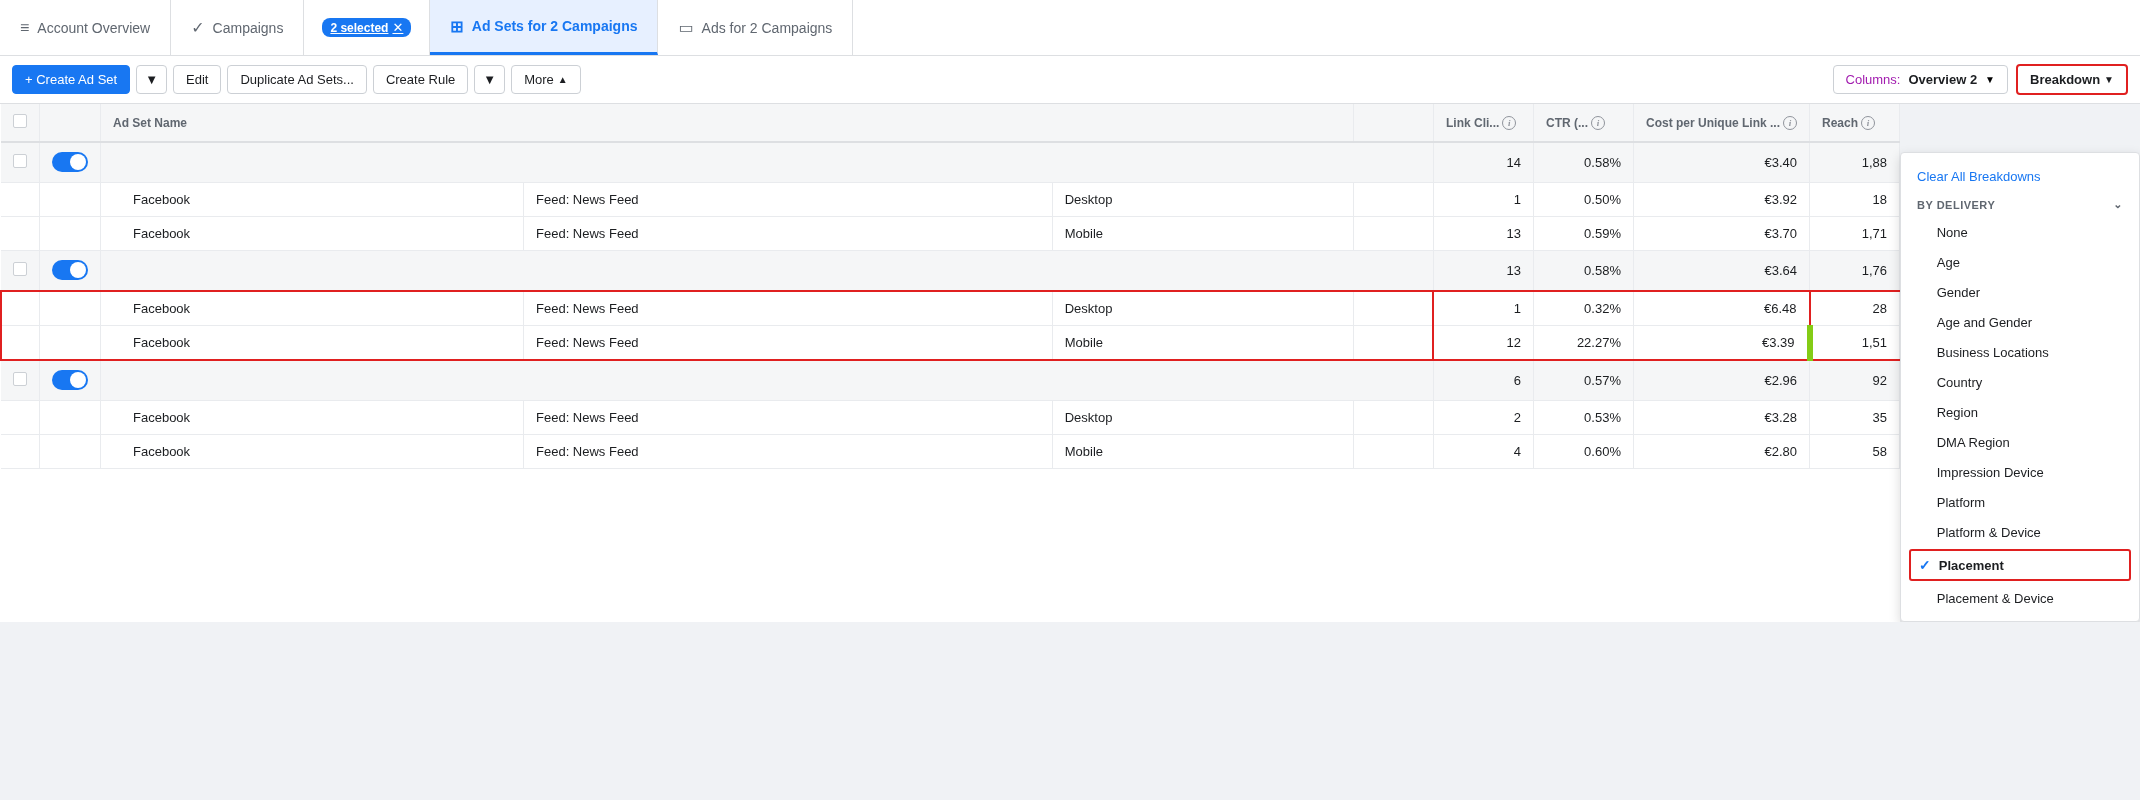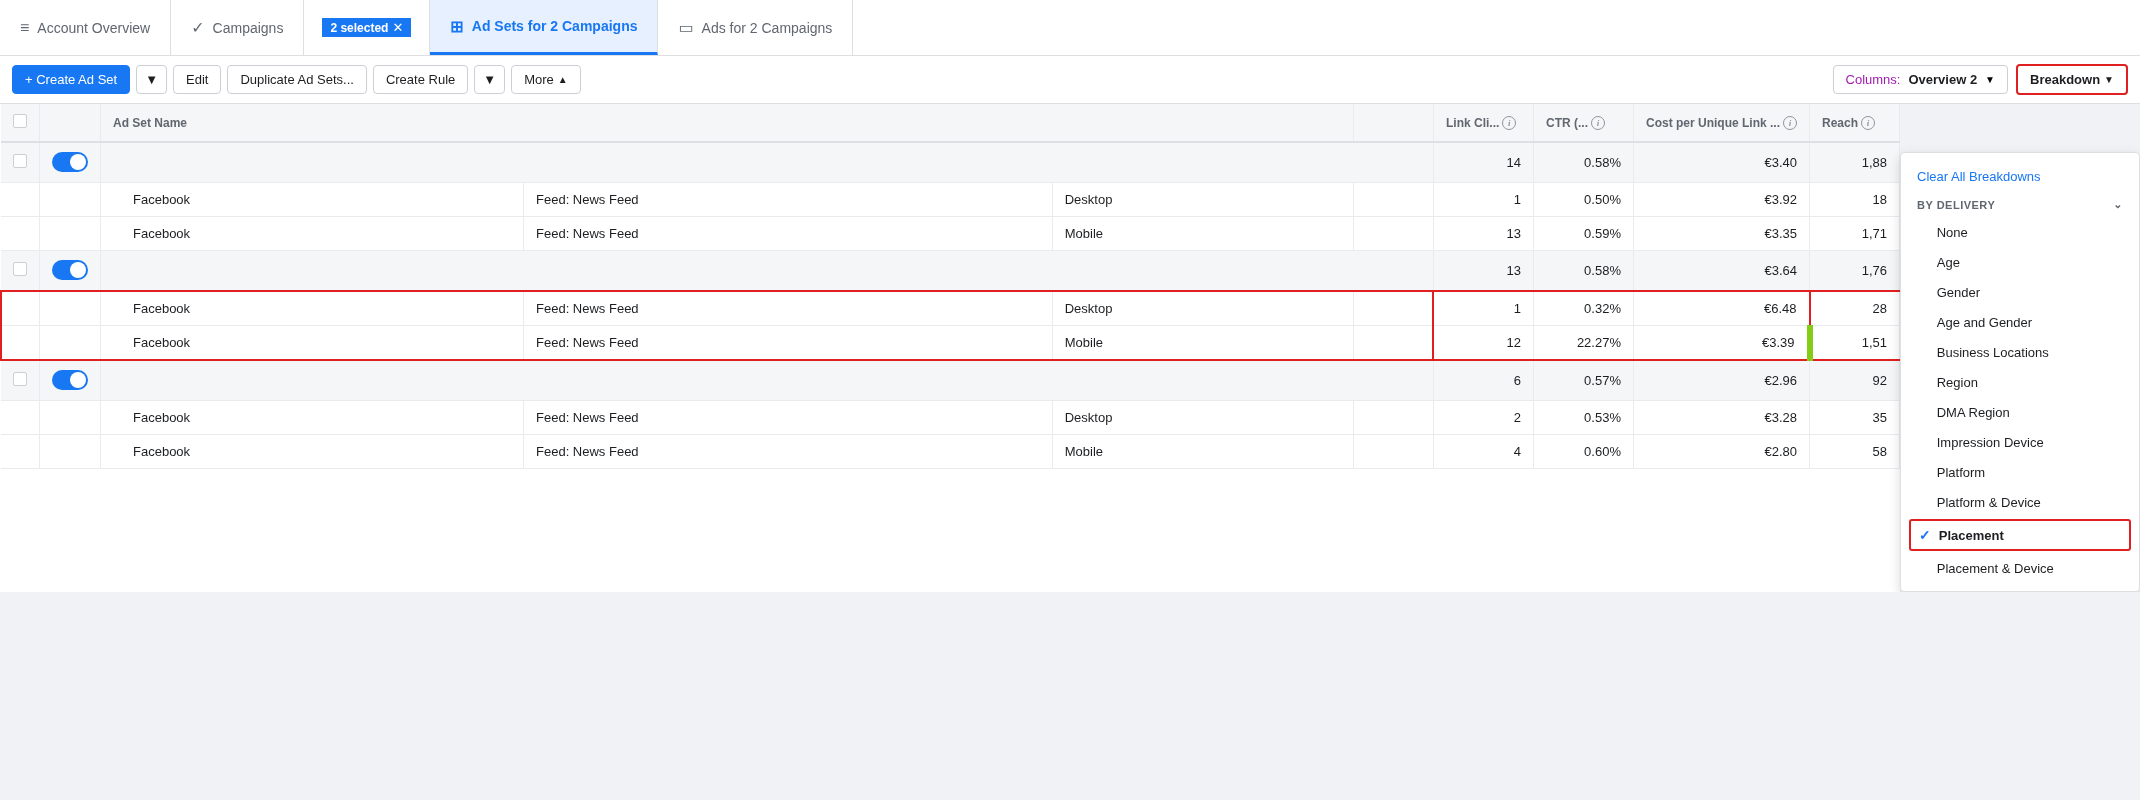--- a/index.html
+++ b/index.html
@@ -4,21 +4,21 @@
   <style>
     * { box-sizing: border-box; margin: 0; padding: 0; }
     body { font-family: -apple-system, BlinkMacSystemFont, 'Segoe UI', Helvetica, Arial, sans-serif; font-size: 13px; background: #f0f2f5; color: #1c1e21; overflow-x: hidden; }
 
     
     .top-nav { display: flex; align-items: stretch; background: #fff; border-bottom: 1px solid #dddfe2; height: 56px; padding: 0 0; }
     .tab { display: flex; align-items: center; padding: 0 20px; border-right: 1px solid #dddfe2; cursor: pointer; font-size: 14px; color: #606770; white-space: nowrap; }
     .tab:first-child { border-left: none; }
     .tab.active { background: #e7f0ff; color: #1877f2; font-weight: 600; border-bottom: 3px solid #1877f2; }
     .tab .tab-icon { margin-right: 8px; font-size: 16px; }
-    .tab-badge { background: #1877f2; color: #fff; border-radius: 0; padding: 2px 8px; font-size: 12px; font-weight: 600; margin: 0 6px; display: flex; align-items: center; gap: 4px; }
+    .tab-badge { background: #1877f2; color: #fff; border-radius: 8px; padding: 2px 8px; font-size: 12px; font-weight: 600; margin: 0 6px; display: flex; align-items: center; gap: 4px; text-decoration: underline; }
     .tab-badge .close-x { cursor: pointer; font-weight: 400; font-size: 13px; }
 
     
     .toolbar { display: flex; align-items: center; background: #fff; border-bottom: 1px solid #dddfe2; padding: 8px 12px; gap: 6px; height: 48px; }
     .btn { display: flex; align-items: center; gap: 4px; padding: 6px 12px; border: 1px solid #ccd0d5; border-radius: 4px; background: #fff; cursor: pointer; font-size: 13px; color: #1c1e21; white-space: nowrap; }
     .btn.primary { background: #1877f2; color: #fff; border-color: #1877f2; }
     .toolbar-right { margin-left: auto; display: flex; align-items: center; gap: 8px; }
     .columns-btn { display: flex; align-items: center; gap: 4px; padding: 6px 12px; border: 1px solid #ccd0d5; border-radius: 4px; background: #fff; cursor: pointer; font-size: 13px; }
     .columns-btn .label { color: #a21caf; }
     .columns-btn .value { color: #1c1e21; font-weight: 600; }
@@ -185,21 +185,21 @@
     </tr>
           <tr>
       <td style=""></td>
       <td style=""></td>
       <td style="padding-left:32px; ">Facebook</td>
       <td>Feed: News Feed</td>
       <td>Mobile</td>
       <td style=""></td>
       <td class="numeric">13</td>
       <td class="numeric">0.59%</td>
-      <td class="numeric" style="">€3.35</td>
+      <td class="numeric" style="">€3.70</td>
       <td class="numeric">1,71</td>
     </tr>
           <tr style="background: rgb(245, 246, 247);">
       <td>
         <span class="checkbox"></span>
       </td>
       <td>
         <div class="toggle">
           <div class="toggle-knob"></div>
         </div>
@@ -299,20 +299,24 @@
         <div class="dropdown-item">
     <span class="check" style="visibility:hidden; color:#1877f2;">✓</span>
     <span>Age and Gender</span>
   </div>
         <div class="dropdown-item">
     <span class="check" style="visibility:hidden; color:#1877f2;">✓</span>
     <span>Business Locations</span>
   </div>
         <div class="dropdown-item">
     <span class="check" style="visibility:hidden; color:#1877f2;">✓</span>
+    <span>Country</span>
+  </div>
+        <div class="dropdown-item">
+    <span class="check" style="visibility:hidden; color:#1877f2;">✓</span>
     <span>Region</span>
   </div>
         <div class="dropdown-item">
     <span class="check" style="visibility:hidden; color:#1877f2;">✓</span>
     <span>DMA Region</span>
   </div>
         <div class="dropdown-item">
     <span class="check" style="visibility:hidden; color:#1877f2;">✓</span>
     <span>Impression Device</span>
   </div>

